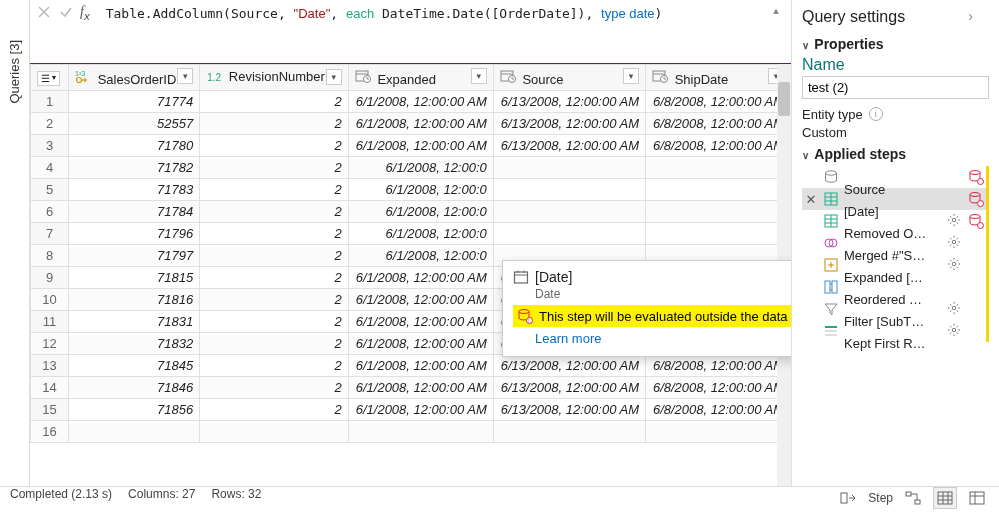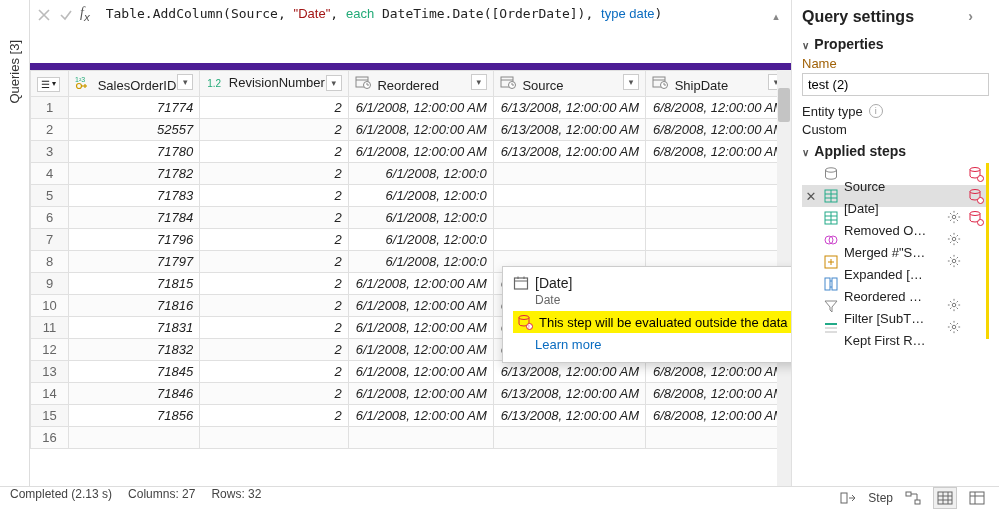--- a/index.html
+++ b/index.html
@@ -1,21 +1,21 @@
 <!DOCTYPE html>
 <html><head>
 <meta charset="utf-8">
 <style>
   * { box-sizing: border-box; font-family: "Segoe UI", Arial, sans-serif; }
   body { margin: 0; background: #fff; color: #222; font-size: 13px; }
   .app { display: flex; height: 486px; }
   .rail { width: 30px; border-right: 1px solid #ddd; display: flex; align-items: flex-start; justify-content: center; padding-top: 40px; }
   .rail span { writing-mode: vertical-rl; transform: rotate(180deg); font-size: 13px; color: #333; }
   .main { flex: 1; display: flex; flex-direction: column; min-width: 0; }
-  .formula-row { display: flex; align-items: flex-end; border-bottom: 7px solid #4c1d95; padding: 4px 6px 40px 6px; gap: 6px; position: relative; }
+  .formula-row { display: flex; align-items: flex-start; border-bottom: 1px solid #4c1d95; padding: 4px 6px 40px 6px; gap: 6px; position: relative; }
   .fx-cancel, .fx-commit { width: 16px; height: 16px; color: #aaa; cursor: default; }
   .fx-label { font-style: italic; font-family: "Cambria Math", serif; font-size: 14px; color: #555; margin-right: 6px; }
   .formula-input { flex: 1; font-family: Consolas, monospace; font-size: 13px; padding: 2px 4px; white-space: pre; }
   .tok-kw { color: #2a7; } .tok-str { color: #a31515; } .tok-type { color: #0a6cc0; }
   .expand-btn { width: 18px; text-align: center; color: #888; font-size: 11px; }
   .grid-wrap { flex: 1; overflow: auto; position: relative; }
   table.grid { border-collapse: collapse; width: 100%; }
   .grid th, .grid td { border: 1px solid #e0e0e0; padding: 3px 6px; height: 22px; vertical-align: middle; }
   .grid th { background: #f7f7f7; font-weight: normal; text-align: left; position: relative; }
   .rowhdr { width: 38px; text-align: center; color: #666; background: #f7f7f7; }
@@ -26,25 +26,25 @@
   th.corner { width: 38px; background: #f7f7f7; }
   .table-pick { display: inline-flex; border: 1px solid #ccc; padding: 1px 3px; font-size: 10px; background: #fff; gap: 2px; }
   .vscroll { position: absolute; right: 0; top: 0; width: 14px; height: 100%; background: #f0f0f0; }
   .vscroll .thumb { position: absolute; top: 18px; width: 12px; left: 1px; height: 34px; background: #c4c4c4; border-radius: 2px; }
   .popover { position: absolute; top: 196px; left: 472px; width: 480px; background: #fff; border: 1px solid #ccc; box-shadow: 0 4px 10px rgba(0,0,0,.18); padding: 8px 10px 10px 10px; z-index: 50; }
   .popover .pop-header { display: flex; align-items: center; gap: 6px; font-size: 14px; }
   .popover .pop-sub { margin: 2px 0 4px 22px; color: #666; font-size: 12px; }
   .popover .pop-warn { display: flex; gap: 6px; align-items: center; background: #fff200; color: #000; padding: 3px 4px; font-size: 13px; margin-top: 4px; }
   .popover .pop-link { margin: 4px 0 0 22px; color: #0a6cc0; font-size: 13px; }
   .side { width: 208px; border-left: 1px solid #e0e0e0; padding: 6px 10px 6px 10px; color: #222; position: relative; }
-  .side h2 { font-size: 16px; font-weight: 700; margin: 2px 16px 10px 0; display: flex; justify-content: space-between; align-items: flex-start; }
+  .side h2 { font-size: 16px; font-weight: 400; margin: 2px 16px 10px 0; display: flex; justify-content: space-between; align-items: flex-start; }
   .side-section { margin: 6px 0; }
   .side-h { font-size: 14px; font-weight: 600; margin: 0 0 4px 0; }
   .side-h::before { content: "\2228"; font-size: 10px; margin-right: 5px; color: #555; }
-  .side-label { font-size: 13px; color: #a16207; }
+  .side-label { font-size: 16px; color: #0f766e; }
   .side-input { width: 100%; border: 1px solid #ccc; padding: 3px 5px; font-size: 13px; margin-top: 2px; }
   .entity-row { display: flex; align-items: flex-start; gap: 6px; font-size: 13px; margin-top: 8px; }
   .info-icon { width: 14px; height: 14px; border: 1px solid #aaa; border-radius: 50%; display: inline-flex; align-items: center; justify-content: center; font-size: 9px; color: #999; }
   .steps { list-style: none; padding: 0; margin: 4px 0; border-right: 3px solid #f7d600; }
   .steps li { display: flex; align-items: center; gap: 5px; padding: 2px 2px; font-size: 13px; height: 22px; }
   .steps li.sel { background: #e0e0e0; }
   .step-ico { width: 16px; height: 16px; flex: none; display: inline-flex; align-items: center; justify-content: center; }
   .step-label { flex: 1; white-space: nowrap; overflow: hidden; text-overflow: ellipsis; margin-top: 25px; }
   .steps li .del { width: 14px; text-align: center; color: #555; }
   .gear { width: 16px; height: 16px; color: #555; }
@@ -103,21 +103,21 @@
             </th>
             <th>
               <span class="col-icon">
                 <svg width="16" height="16" viewBox="0 0 16 16">
                     <rect x="1" y="3" width="12" height="10" fill="none" stroke="#888"></rect>
                     <line x1="1" y1="6" x2="13" y2="6" stroke="#888"></line>
                     <circle cx="12" cy="11" r="3.5" fill="#fff" stroke="#888"></circle>
                     <path d="M12 9 V11 H14" stroke="#888" fill="none"></path>
                   </svg>
               </span>
-              <span>Reordered</span>
+              <span>Expanded</span>
               <span class="col-arrow">▾</span>
             </th>
             <th>
               <span class="col-icon">
                 <svg width="16" height="16" viewBox="0 0 16 16">
                     <rect x="1" y="3" width="12" height="10" fill="none" stroke="#888"></rect>
                     <line x1="1" y1="6" x2="13" y2="6" stroke="#888"></line>
                     <circle cx="12" cy="11" r="3.5" fill="#fff" stroke="#888"></circle>
                     <path d="M12 9 V11 H14" stroke="#888" fill="none"></path>
                   </svg>

